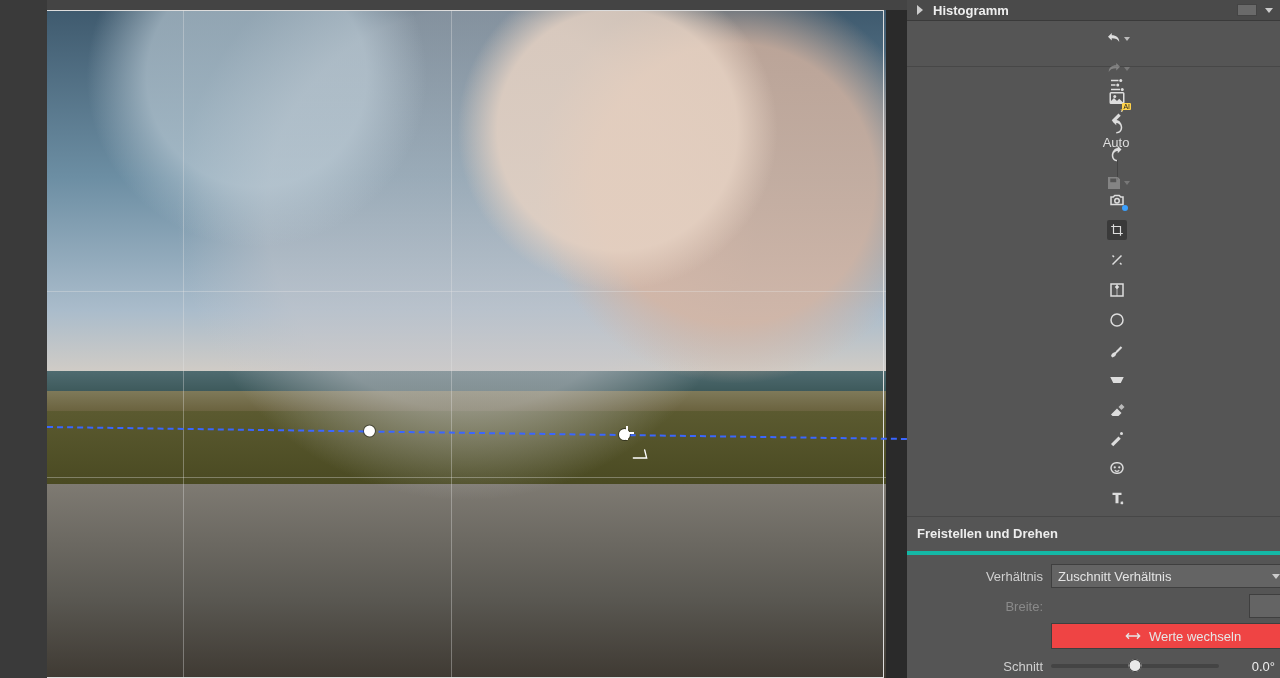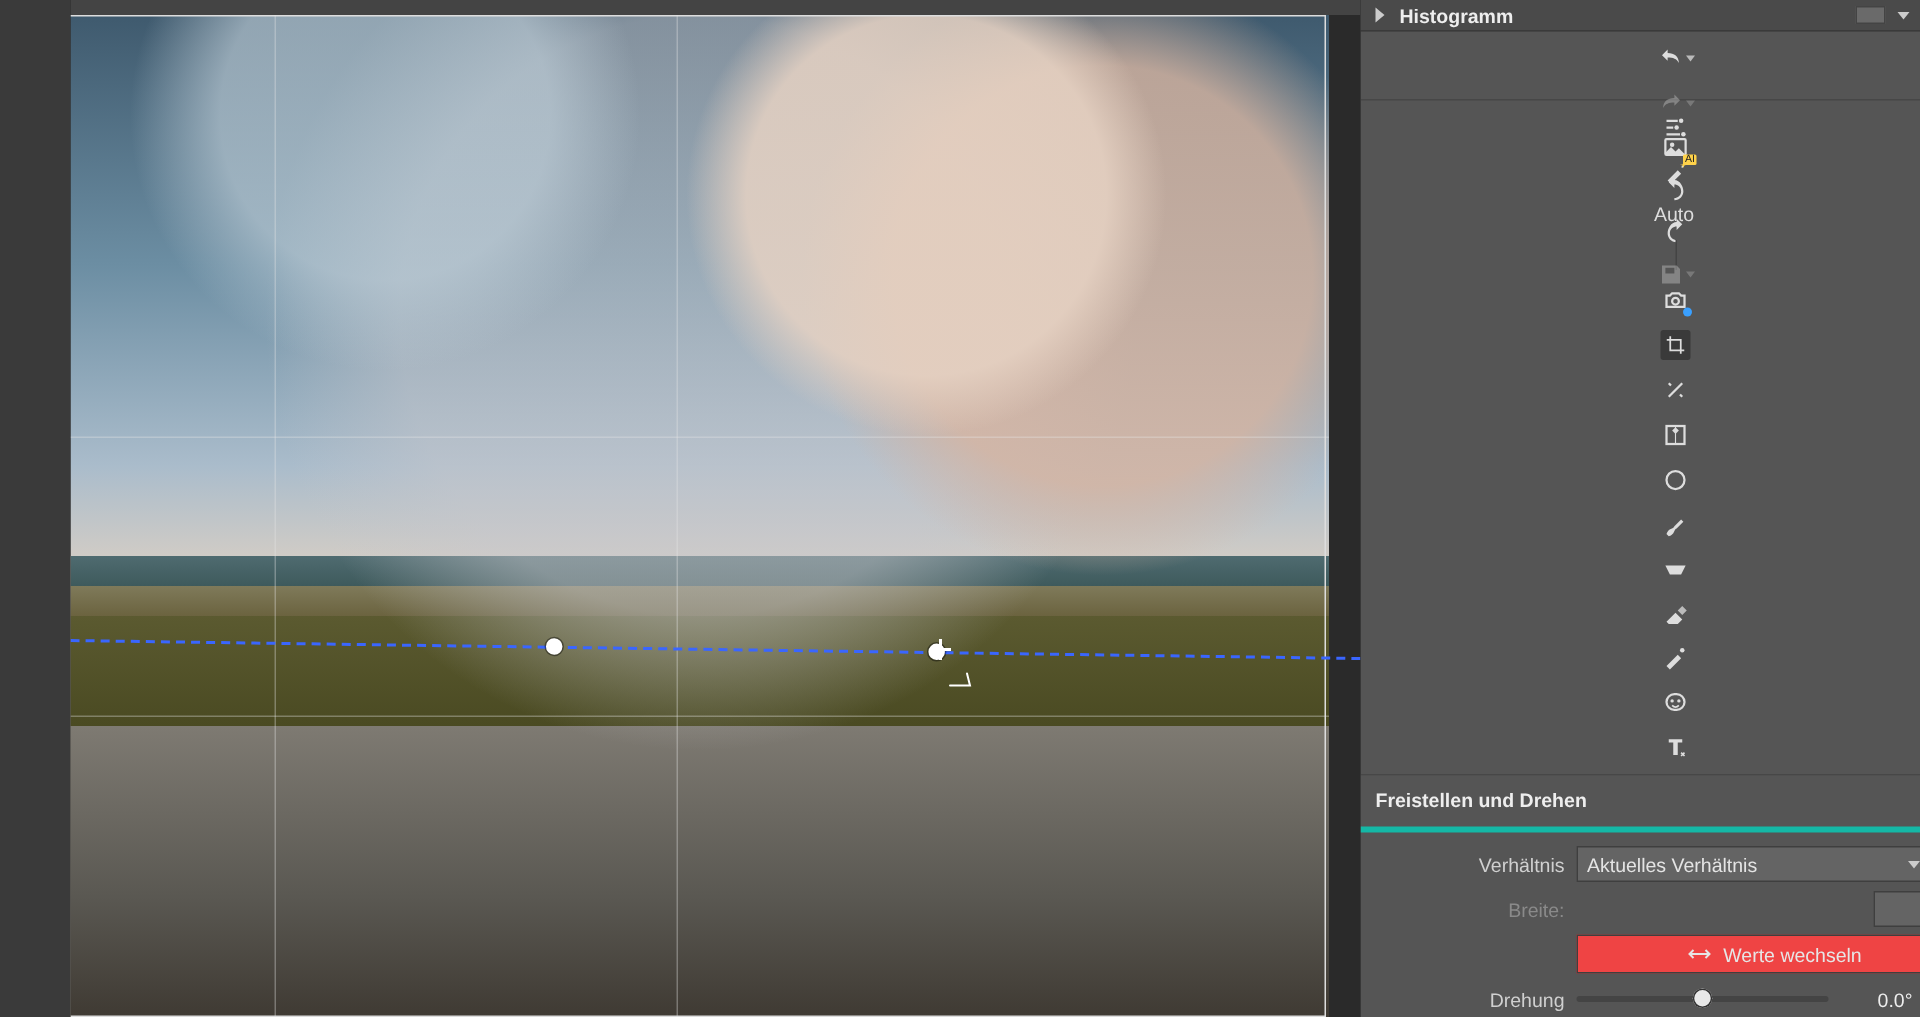--- a/index.html
+++ b/index.html
@@ -298,21 +298,21 @@
         <svg viewBox="0 0 24 24">
             <path d="M9 14l-5-5 5-5v3c6 0 10 3 10 9-2-4-5-5-10-5v3z" fill="#ddd"></path>
           </svg>
       </span>
     </div>
 
     <div class="form">
       <div class="row">
         <span class="label">Verhältnis</span>
         <div class="select">
-          <span>Aktuelles Verhältnis</span>
+          <span>Zuschnitt Verhältnis</span>
           <span class="dd"></span>
         </div>
         <span class="icon">
           <svg viewBox="0 0 24 24">
               <path d="M12 8a4 4 0 100 8 4 4 0 000-8zm9 4l2 1-1 3-2-.5a8 8 0 01-1.5 1.5l.5 2-3 1-1-2a8 8 0 01-2 0l-1 2-3-1 .5-2A8 8 0 017 16.5L5 17l-1-3 2-1a8 8 0 010-2l-2-1 1-3 2 .5A8 8 0 018.5 6L8 4l3-1 1 2a8 8 0 012 0l1-2 3 1-.5 2A8 8 0 0119 7.5l2-.5 1 3-2 1a8 8 0 010 2z" fill="#ddd"></path>
             </svg>
         </span>
       </div>
 
       <div class="row dim">
@@ -331,21 +331,21 @@
         <span class="label"></span>
         <div class="wide-btn">
           <svg width="16" height="10" viewBox="0 0 24 14">
               <path d="M2 7h20M6 3L2 7l4 4M18 3l4 4-4 4" stroke="#e6e6e6" stroke-width="2" fill="none"></path>
             </svg>
           <span>Werte wechseln</span>
         </div>
       </div>
 
       <div class="row">
-        <span class="label">Drehung</span>
+        <span class="label">Schnitt</span>
         <div class="slider">
             <div class="thumb"></div>
           </div>
         <span class="deg">0.0°</span>
         <span class="ruler-btn">
           <svg viewBox="0 0 24 16">
               <path d="M2 14h20L19 2" stroke="#eee" stroke-width="2" fill="none" stroke-linecap="round"></path>
             </svg>
         </span>
       </div>

